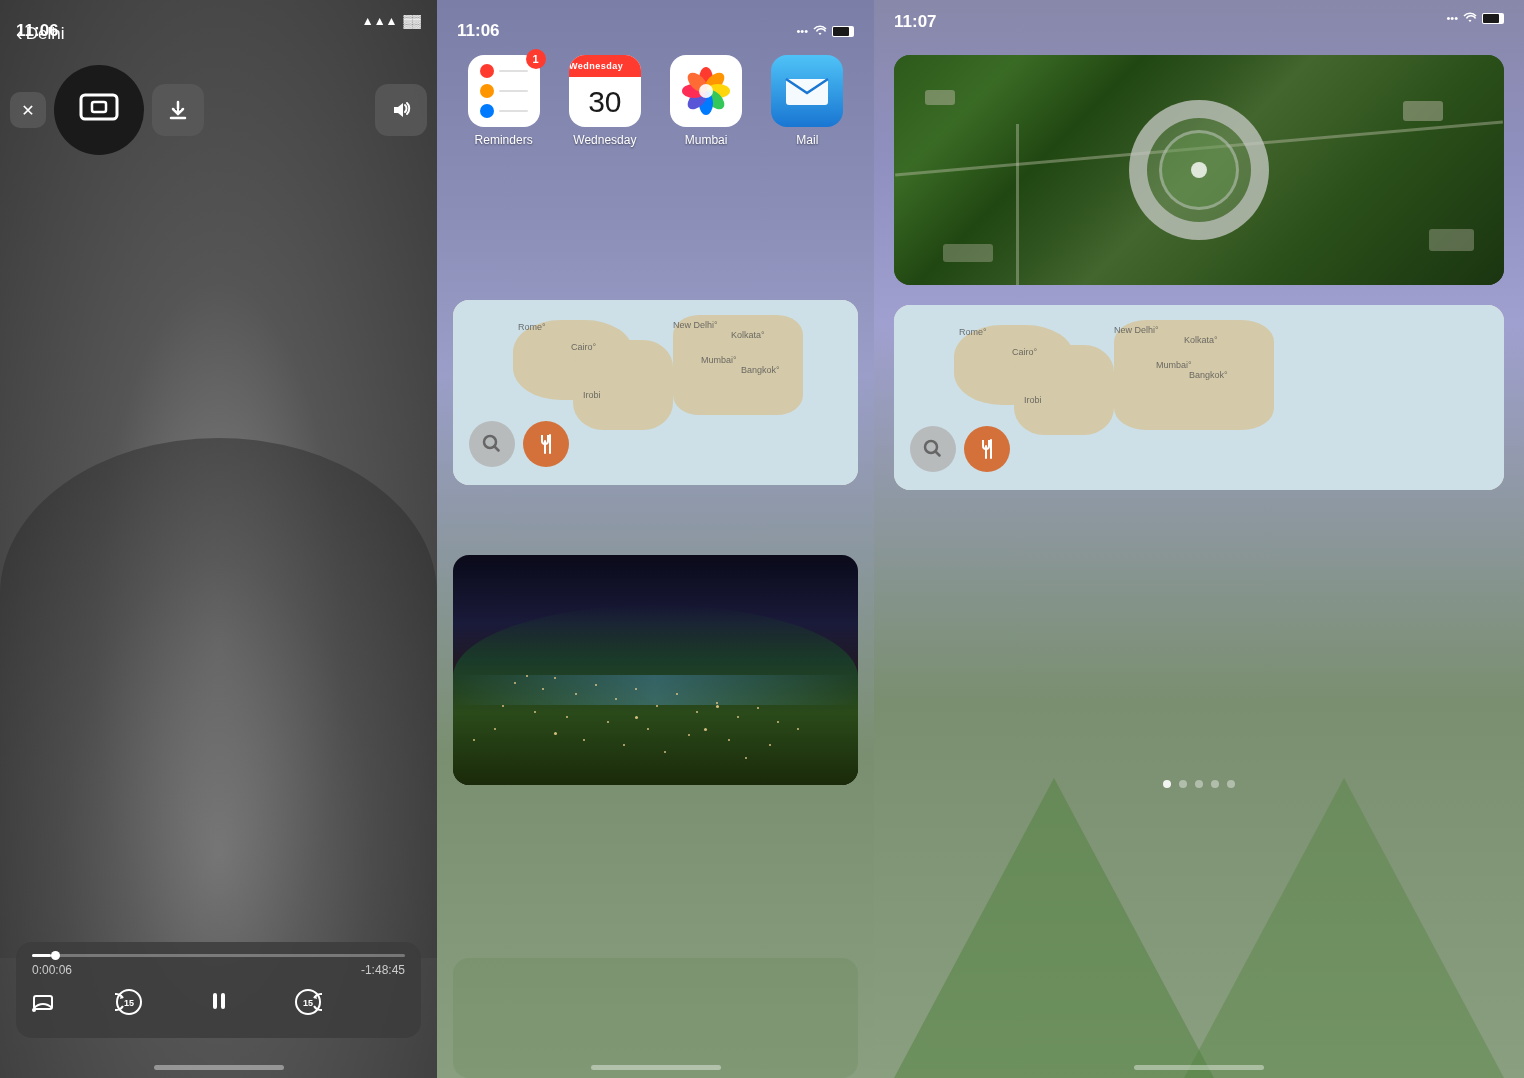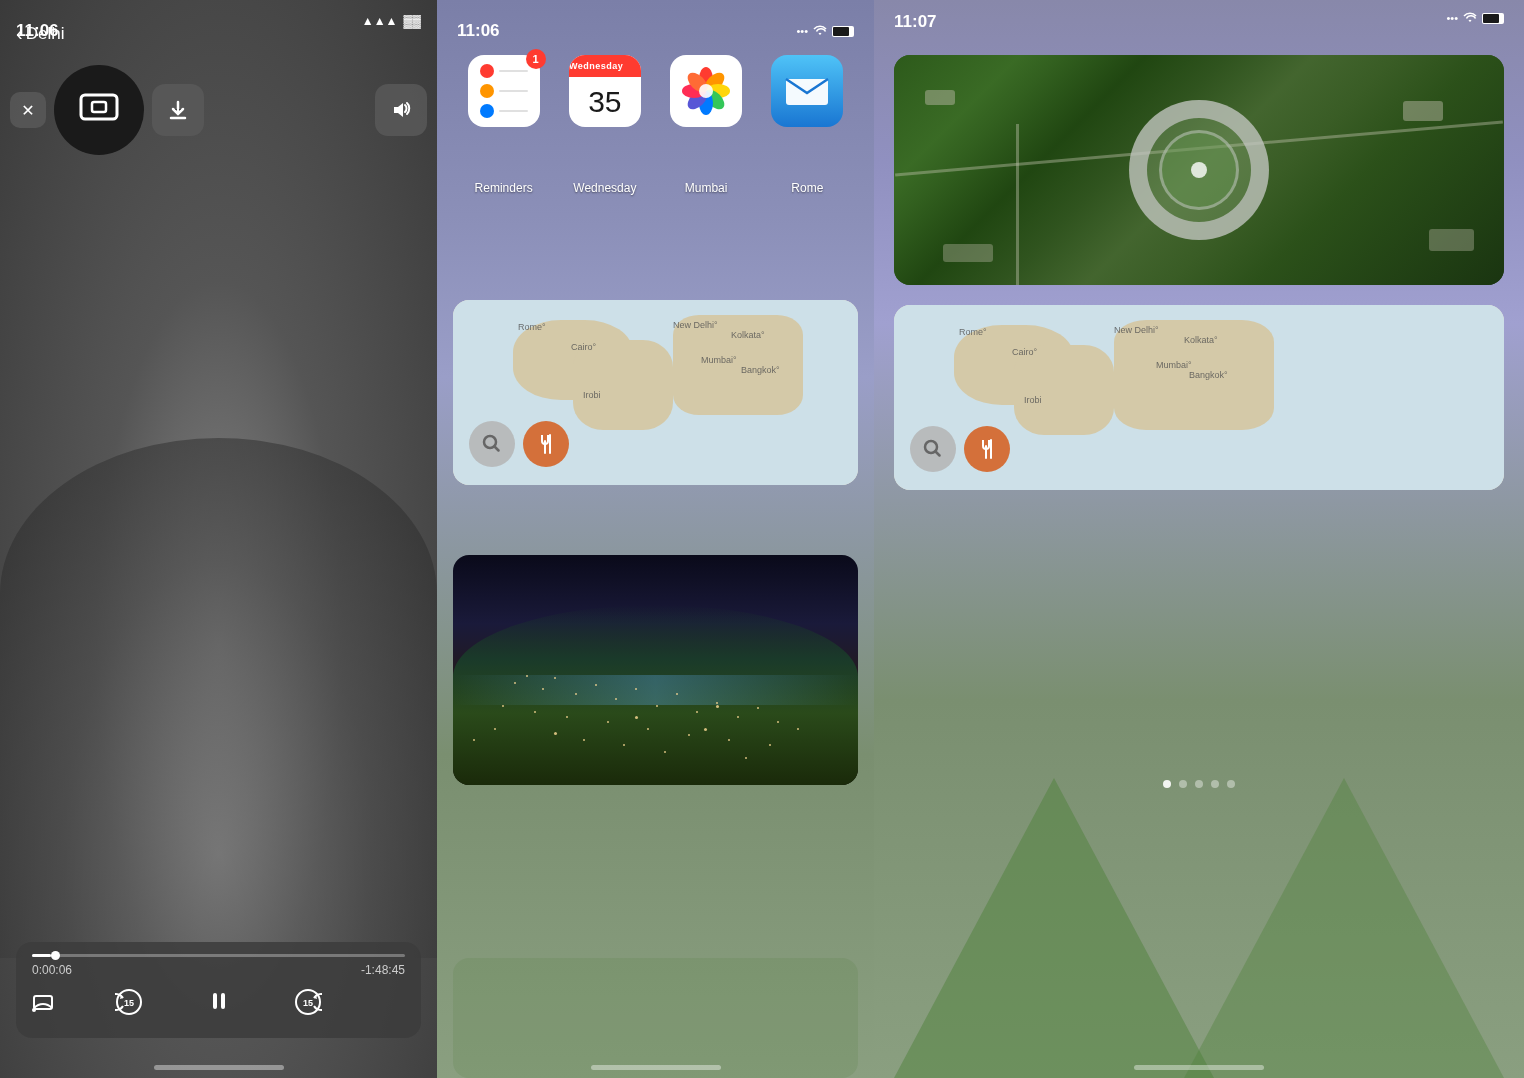--- a/index.html
+++ b/index.html
@@ -140,21 +140,20 @@
       position: relative;
       display: flex;
       align-items: center;
       justify-content: center;
     }
     .app-label {
       font-size: 12px;
       color: #fff;
       text-align: center;
       text-shadow: 0 1px 2px rgba(0,0,0,0.5);
-      margin-top: 48px;
     }
 
     
     .icon-reminders {
       background: #fff;
       flex-direction: column;
       align-items: flex-start;
       padding: 10px;
       gap: 5px;
     }
@@ -522,21 +521,21 @@
       <span class="app-label">Reminders</span>
     </div>
 
 
     <div class="app-item">
       <div class="app-icon-wrap" style="background:#fff;flex-direction:column;padding:0;overflow:hidden;">
         <div style="background:#ff3b30;width:100%;height:22px;display:flex;align-items:center;justify-content:flex-start;">
           <span style="font-size:9px;color:#fff;font-weight:600;letter-spacing:0.5px;">Wednesday</span>
         </div>
         <div style="flex:1;display:flex;align-items:center;justify-content:center;">
-          <span style="font-size:30px;font-weight:300;color:#1a1a1a;">35</span>
+          <span style="font-size:30px;font-weight:300;color:#1a1a1a;">30</span>
         </div>
       </div>
       <span class="app-label">Wednesday</span>
     </div>
 
 
     <div class="app-item">
       <div class="app-icon-wrap" style="background:#fff;align-items:center;justify-content:center;">
         <svg width="52" height="52" viewBox="0 0 52 52">
           <ellipse cx="26" cy="14" rx="7" ry="12" fill="#ff3b30" transform="rotate(0 26 26)"></ellipse>
@@ -553,21 +552,21 @@
       <span class="app-label">Mumbai</span>
     </div>
 
     <div class="app-item">
       <div class="app-icon-wrap" style="background:linear-gradient(180deg,#4fc3f7 0%,#1976d2 100%);align-items:center;justify-content:center;">
         <svg width="46" height="32" viewBox="0 0 46 32">
           <rect x="2" y="4" width="42" height="26" rx="3" fill="white" opacity="0.95"></rect>
           <path d="M2 4 L23 18 L44 4" stroke="#1976d2" stroke-width="2.5" fill="none"></path>
         </svg>
       </div>
-      <span class="app-label">Rome</span>
+      <span class="app-label">Mail</span>
     </div>
   </div>
 
   <div class="maps-widget">
     <div class="map-bg">
       <div class="map-ocean"></div>
 
       <div style="position:absolute;background:#d4c9a8;border-radius:40%;width:120px;height:80px;top:20px;left:60px;"></div>
       <div style="position:absolute;background:#d4c9a8;border-radius:30%;width:100px;height:90px;top:40px;left:120px;"></div>
       <div style="position:absolute;background:#d4c9a8;border-radius:20%;width:130px;height:100px;top:15px;left:220px;"></div>

